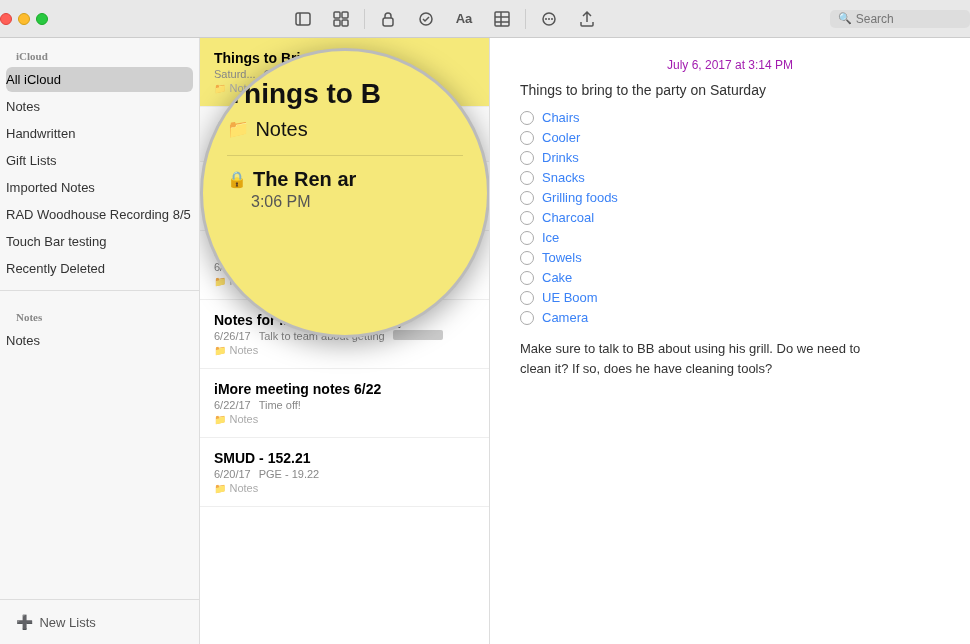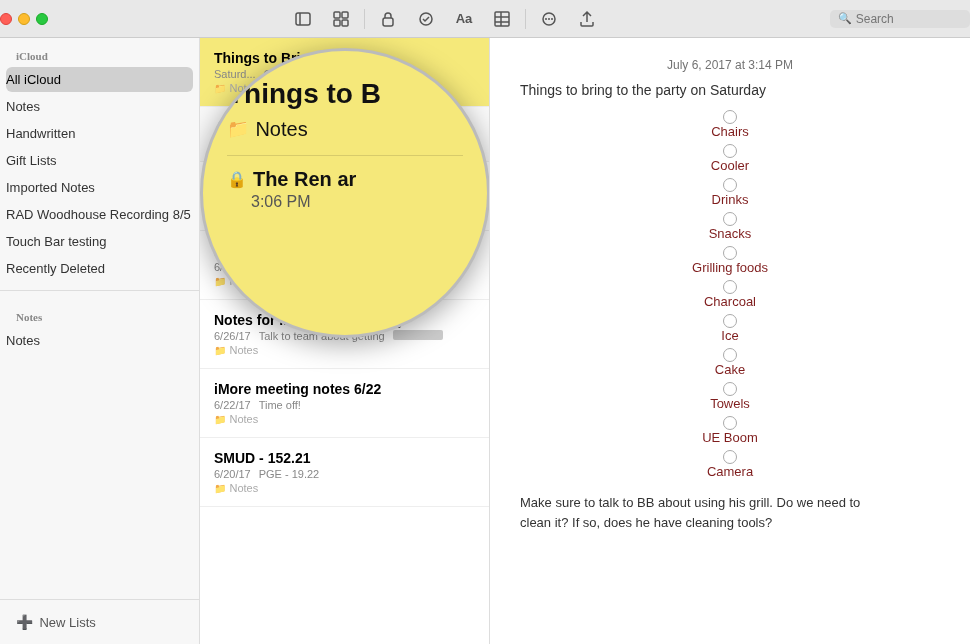--- a/index.html
+++ b/index.html
@@ -184,37 +184,36 @@
 
     
     .detail-panel {
       flex: 1;
       background: #fff;
       overflow-y: auto;
       padding: 20px 30px;
     }
     .detail-date {
       font-size: 12px;
-      color: #737373;
+      color: #a21caf;
       text-align: center;
       margin-bottom: 10px;
     }
     .detail-intro {
       font-size: 14px;
       color: #333;
       margin-bottom: 12px;
     }
     .checklist-item {
       display: flex;
       align-items: center;
-      gap: 0;
+      gap: 8px;
       margin-bottom: 5px;
       font-size: 13px;
-      color: #7f1d1d;
-      flex-direction: column;
+      color: #3b82f6;
     }
     .checkbox {
       width: 14px;
       height: 14px;
       border-radius: 50%;
       border: 1.5px solid #aaa;
       flex-shrink: 0;
       display: inline-block;
     }
     .detail-note-text {
@@ -496,25 +495,25 @@
         <div class="checklist-item">
           <span class="checkbox"></span>
     <span>Charcoal</span>
         </div>
         <div class="checklist-item">
           <span class="checkbox"></span>
     <span>Ice</span>
         </div>
         <div class="checklist-item">
           <span class="checkbox"></span>
+    <span>Towels</span>
+        </div>
+        <div class="checklist-item">
+          <span class="checkbox"></span>
     <span>Cake</span>
-        </div>
-        <div class="checklist-item">
-          <span class="checkbox"></span>
-    <span>Towels</span>
         </div>
         <div class="checklist-item">
           <span class="checkbox"></span>
     <span>UE Boom</span>
         </div>
         <div class="checklist-item">
           <span class="checkbox"></span>
     <span>Camera</span>
         </div>
       </div>

